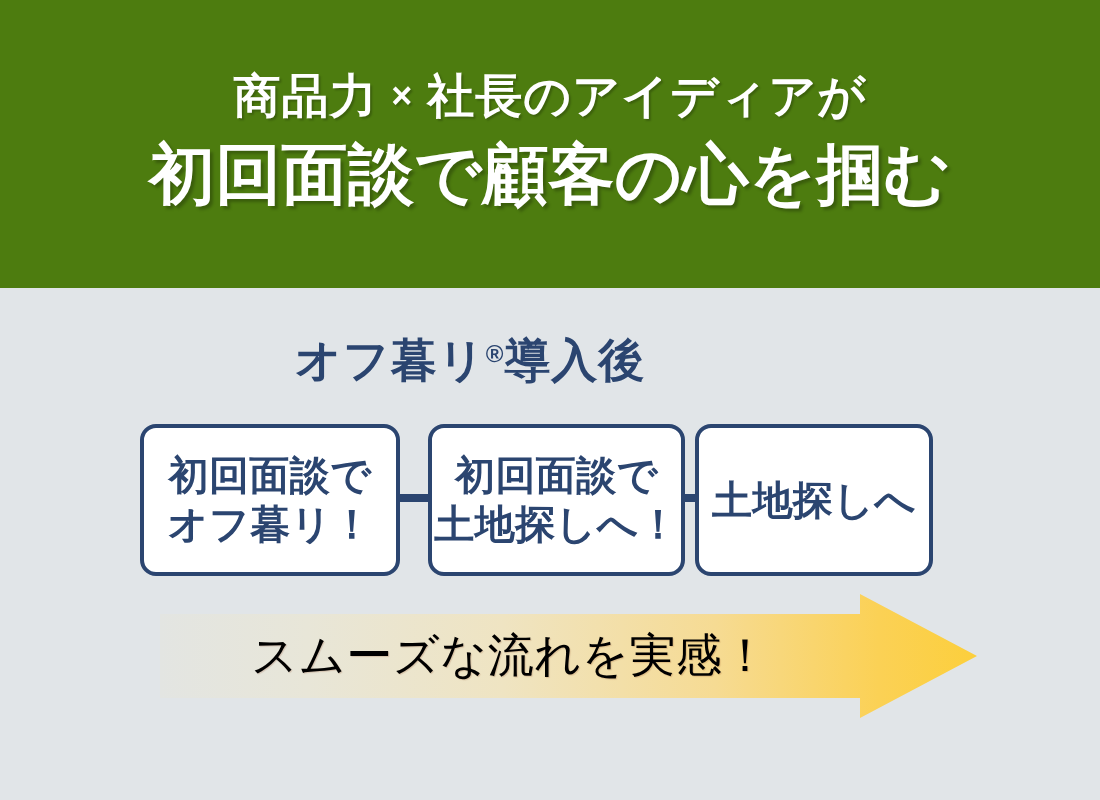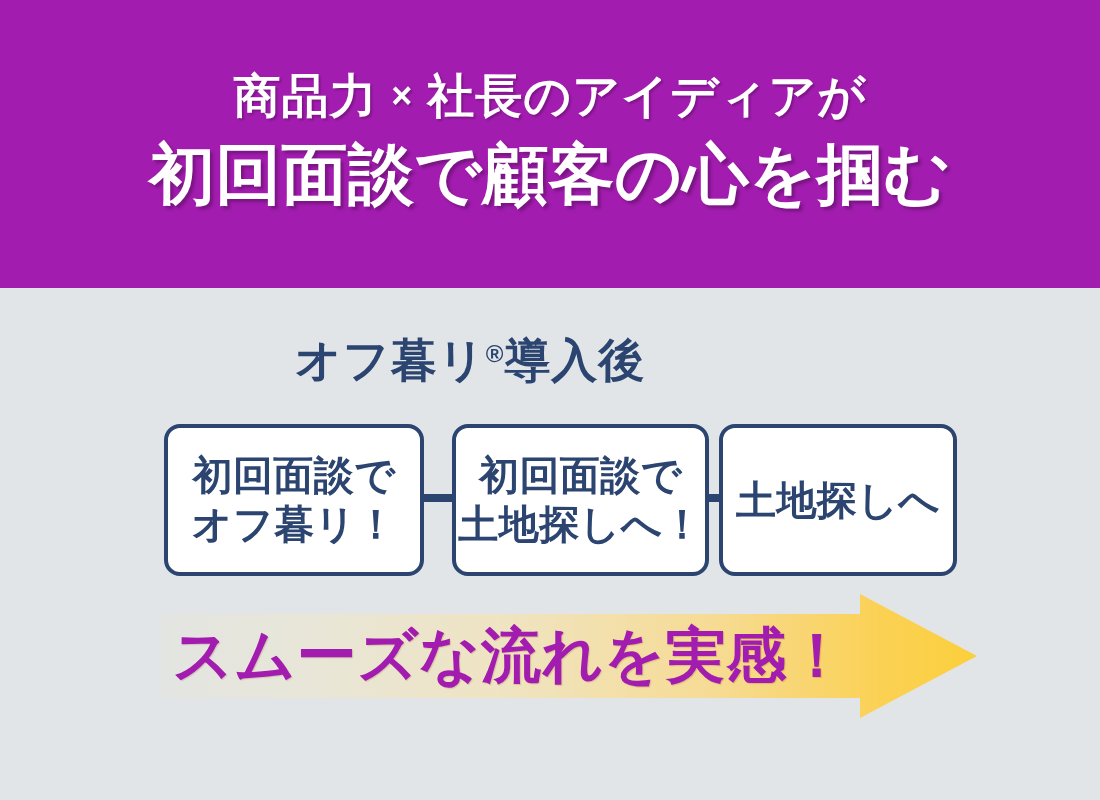--- a/index.html
+++ b/index.html
@@ -16,21 +16,21 @@
     position: relative;
   }
 
   
   .header-band {
     position: absolute;
     left: 0;
     top: 0;
     width: 1100px;
     height: 288px;
-    background: #a21caf;
+    background: #4d7c0f;
     display: flex;
     flex-direction: column;
     align-items: center;
     justify-content: center;
     box-sizing: border-box;
     padding-bottom: 6px;
   }
   .header-line1 {
     color: #ffffff;
     font-size: 47px;
@@ -85,21 +85,20 @@
     font-weight: 600;
   }
 
   
   .flow-row {
     position: absolute;
     left: 140px;
     top: 136px;
     width: 826px;
     height: 152px;
-    margin-left: 24px;
   }
   .flow-box {
     position: absolute;
     top: 0;
     height: 152px;
     box-sizing: border-box;
     background: #ffffff;
     border: 4px solid #2b4570;
     border-radius: 16px;
     display: flex;
@@ -145,23 +144,23 @@
   }
   .arrow-label {
     position: absolute;
     left: 0;
     top: 0;
     width: 700px;
     height: 124px;
     display: flex;
     align-items: center;
     justify-content: center;
-    color: #a21caf;
-    font-size: 60px;
-    font-weight: 700;
+    color: #000000;
+    font-size: 46px;
+    font-weight: 400;
     letter-spacing: 0.01em;
     white-space: nowrap;
     text-shadow: 1px 1px 1px rgba(120,40,0,0.18);
   }
 </style>
 </head>
 <body>
 
 <div class="header-band">
   <div class="header-line1">

